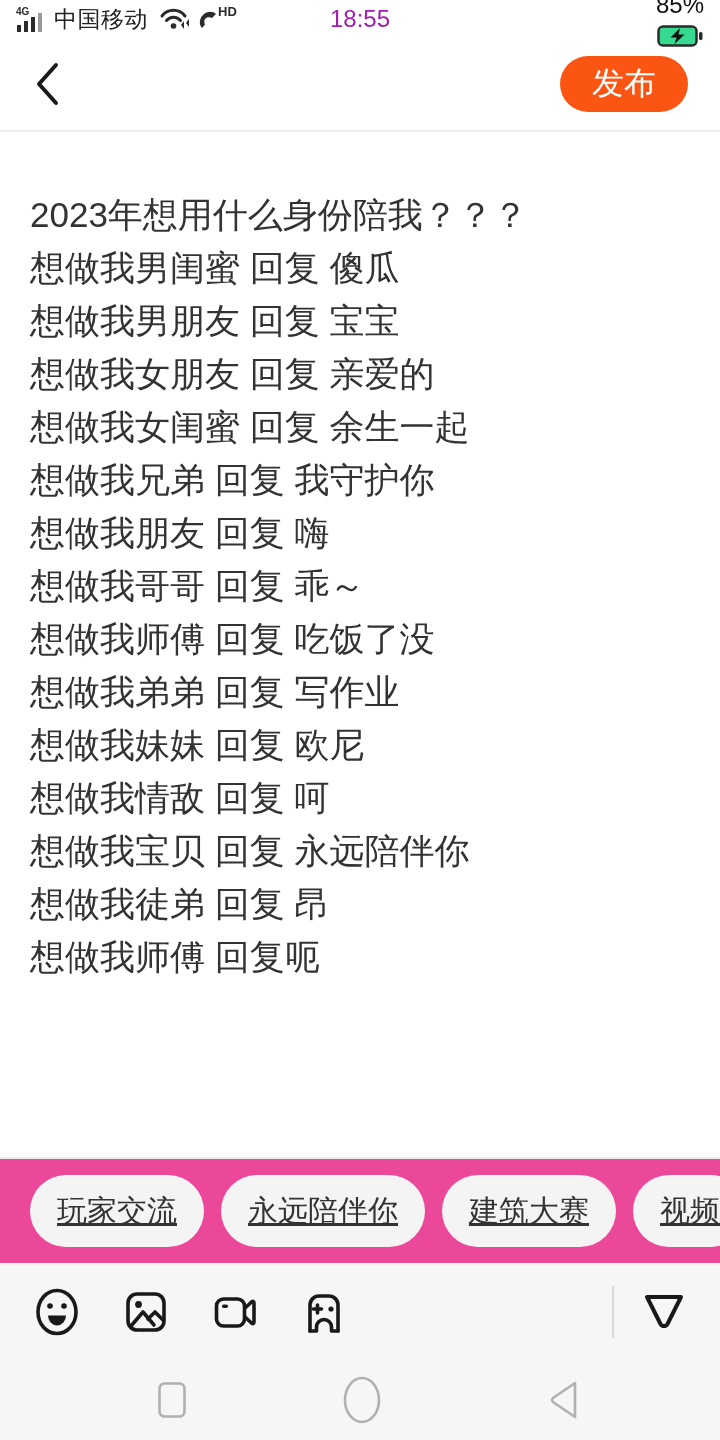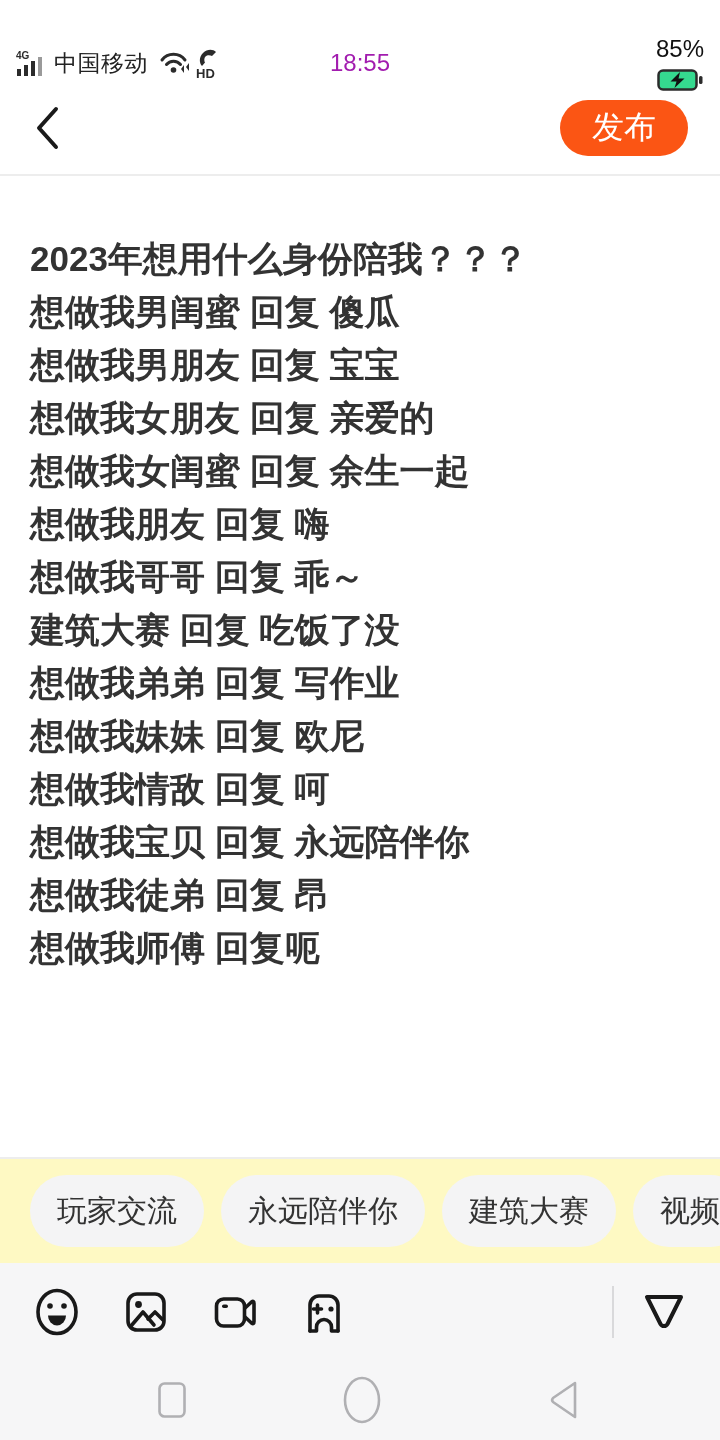--- a/index.html
+++ b/index.html
@@ -1,40 +1,40 @@
 <!DOCTYPE html>
 <html><head>
 <meta charset="utf-8">
 <style>
   * { margin:0; padding:0; box-sizing:border-box; }
   html,body { width:720px; height:1440px; background:#fff; }
   body { font-family:"Liberation Sans","DejaVu Sans",sans-serif; color:#333; }
   .screen { width:720px; height:1440px; display:flex; flex-direction:column; background:#fff; overflow:hidden; }
 
   
-  .statusbar { height:38px; flex:0 0 38px; display:flex; align-items:center; padding:0 16px; position:relative; background:#fff;margin-top:44px; }
+  .statusbar { height:38px; flex:0 0 38px; display:flex; align-items:center; padding:0 16px; position:relative; background:#fff; }
   .sb-left { display:flex; align-items:center; gap:7px; }
   .sb-carrier { font-size:23px; font-weight:500; color:#222; letter-spacing:.5px; }
   .sb-time { position:absolute; left:0; right:0; text-align:center; font-size:24px; color:#a21caf; font-weight:500; }
   .sb-right { margin-left:auto; display:flex; align-items:center; gap:5px; z-index:1;flex-direction:column; }
   .sb-batt-pct { font-size:24px; color:#111; font-weight:500; }
-  .sb-hd { display:flex; align-items:flex-start;flex-direction:column; }
+  .sb-hd { display:flex; align-items:flex-start; }
   .sb-hd span { font-size:13px; font-weight:700; color:#2b2b2b; margin-left:-2px; margin-top:-3px; }
 
   
   .header { height:94px; flex:0 0 94px; display:flex; align-items:center; padding:0 32px; border-bottom:2px solid #ededed; background:#fff; }
   .back-btn { width:44px; height:50px; display:flex; align-items:center; cursor:pointer; }
   .publish-btn { margin-left:auto; width:128px; height:56px; border:none; border-radius:28px; background:#fb5514; color:#fff; font-size:32px; font-family:inherit; display:flex; align-items:center; justify-content:center; cursor:pointer; }
 
   
   .content { flex:1 1 auto; padding:56px 30px 0 30px; overflow:hidden; }
-  .post-line { font-size:35px; line-height:53px; color:#333; white-space:nowrap;font-weight:bold; }
+  .post-line { font-size:35px; line-height:53px; color:#333; white-space:nowrap; }
 
   
-  .tags-row { flex:0 0 106px; border-top:2px solid #ededed; display:flex; align-items:center; gap:17px; padding:0 30px; background:#fef9c3; }
+  .tags-row { flex:0 0 106px; border-top:2px solid #ededed; display:flex; align-items:center; gap:17px; padding:0 30px; background:#ec4899;text-decoration:underline; }
   .tag-chip { height:72px; padding:0 27px; border-radius:36px; background:#f4f4f5; color:#333; font-size:30px; display:flex; align-items:center; cursor:pointer; white-space:nowrap; }
 
   
   .toolbar { flex:0 0 97px; background:#f6f6f7; display:flex; align-items:center; padding:0 32px 0 33px; }
   .tb-icon { width:48px; height:48px; margin-right:41px; display:flex; align-items:center; justify-content:center; cursor:pointer; }
   .tb-divider { width:2px; height:52px; background:#d9d9db; margin-left:auto; margin-right:26px; }
   .tb-collapse { width:48px; height:48px; margin-right:0; }
 
   
   .navbar { flex:0 0 80px; background:#f6f6f7; position:relative; }
@@ -93,23 +93,24 @@
     </div>
     <button class="publish-btn">发布</button>
   </div>
 
   <div class="content">
     <div class="post-line">2023年想用什么身份陪我？？？</div>
     <div class="post-line">想做我男闺蜜 回复 傻瓜</div>
     <div class="post-line">想做我男朋友 回复 宝宝</div>
     <div class="post-line">想做我女朋友 回复 亲爱的</div>
     <div class="post-line">想做我女闺蜜 回复 余生一起</div>
+    <div class="post-line">想做我兄弟 回复 我守护你</div>
     <div class="post-line">想做我朋友 回复 嗨</div>
     <div class="post-line">想做我哥哥 回复 乖～</div>
-    <div class="post-line">建筑大赛 回复 吃饭了没</div>
+    <div class="post-line">想做我师傅 回复 吃饭了没</div>
     <div class="post-line">想做我弟弟 回复 写作业</div>
     <div class="post-line">想做我妹妹 回复 欧尼</div>
     <div class="post-line">想做我情敌 回复 呵</div>
     <div class="post-line">想做我宝贝 回复 永远陪伴你</div>
     <div class="post-line">想做我徒弟 回复 昂</div>
     <div class="post-line">想做我师傅 回复呃</div>
   </div>
 
   <div class="tags-row">
     <div class="tag-chip">玩家交流</div>

